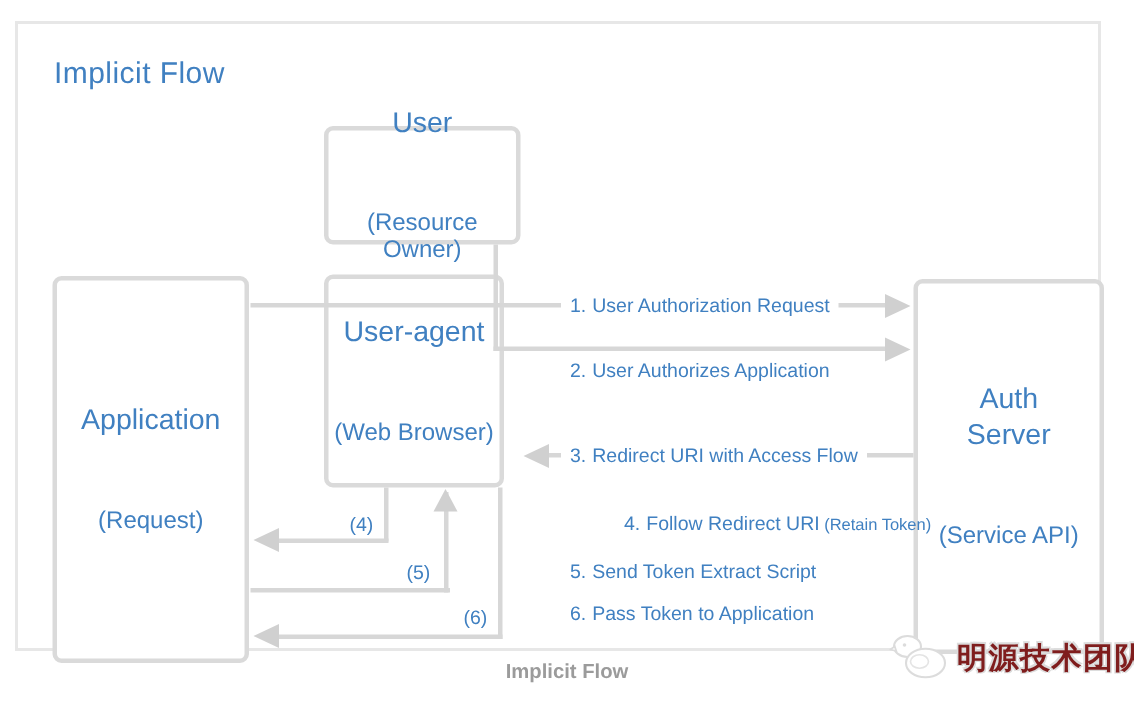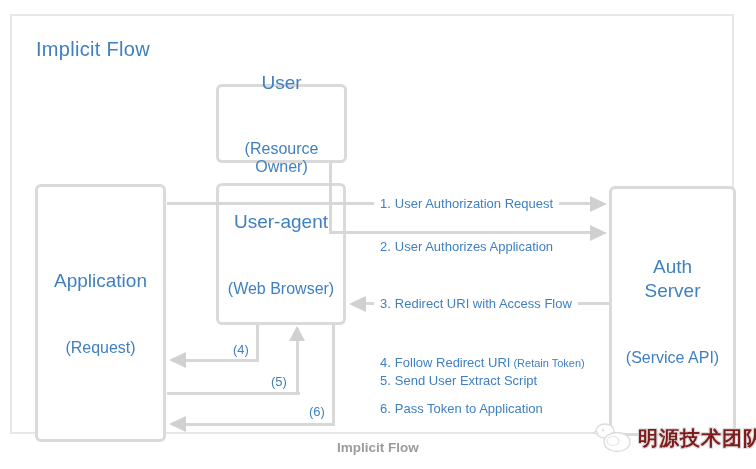--- a/index.html
+++ b/index.html
@@ -20,21 +20,21 @@
   
   .box{
     position:absolute;box-sizing:border-box;background:#fff;
     border:3px solid var(--box-border,#dadada);border-radius:6px;
     display:flex;flex-direction:column;align-items:center;justify-content:center;
     text-align:center;color:var(--accent,#4080c1);z-index:1;gap:44px;
   }
   .box .main{font-size:19px;line-height:1.25;}
   .box .sub{font-size:16px;margin-top:2px;}
   #box-user{left:204px;top:68px;width:131px;height:79px;}
-  #box-user-agent{left:204px;top:167px;width:130px;height:142px;}
+  #box-user-agent{left:204px;top:167px;width:120px;height:142px;}
   #box-application{left:23px;top:168px;width:131px;height:258px;}
   #box-auth-server{left:597px;top:170px;width:127px;height:250px;}
   #box-auth-server .main{width:88px;}
   
   .hline,.vline{position:absolute;background:var(--line,#d7d7d7);z-index:2;}
   .hline{height:3px;}
   .vline{width:3px;}
   
   .arr{position:absolute;width:0;height:0;z-index:3;}
   .arr.right{border-top:8px solid transparent;border-bottom:8px solid transparent;border-left:17px solid var(--arrow,#d0d0d0);}
@@ -115,25 +115,25 @@
 
     <div class="step on-line" style="top:180px;">
       <span class="num">1.</span><span class="txt">User Authorization Request</span>
     </div>
     <div class="step on-line" style="top:223px;">
       <span class="num">2.</span><span class="txt">User Authorizes Application</span>
     </div>
     <div class="step on-line" style="top:280px;">
       <span class="num">3.</span><span class="txt">Redirect URI with Access Flow</span>
     </div>
-    <div class="step" style="top:339px;">
+    <div class="step" style="top:325px;margin-left:36px;">
       <span class="num">4.</span><span class="txt">Follow Redirect URI</span><span class="suffix">(Retain Token)</span>
     </div>
     <div class="step" style="top:357px;">
-      <span class="num">5.</span><span class="txt">Send User Extract Script</span>
+      <span class="num">5.</span><span class="txt">Send Token Extract Script</span>
     </div>
     <div class="step" style="top:385px;">
       <span class="num">6.</span><span class="txt">Pass Token to Application</span>
     </div>
 
     <div class="clabel" style="left:221px;top:326px;">(4)</div>
     <div class="clabel" style="left:259px;top:358px;">(5)</div>
     <div class="clabel" style="left:297px;top:388px;">(6)</div>
   </div>
 

